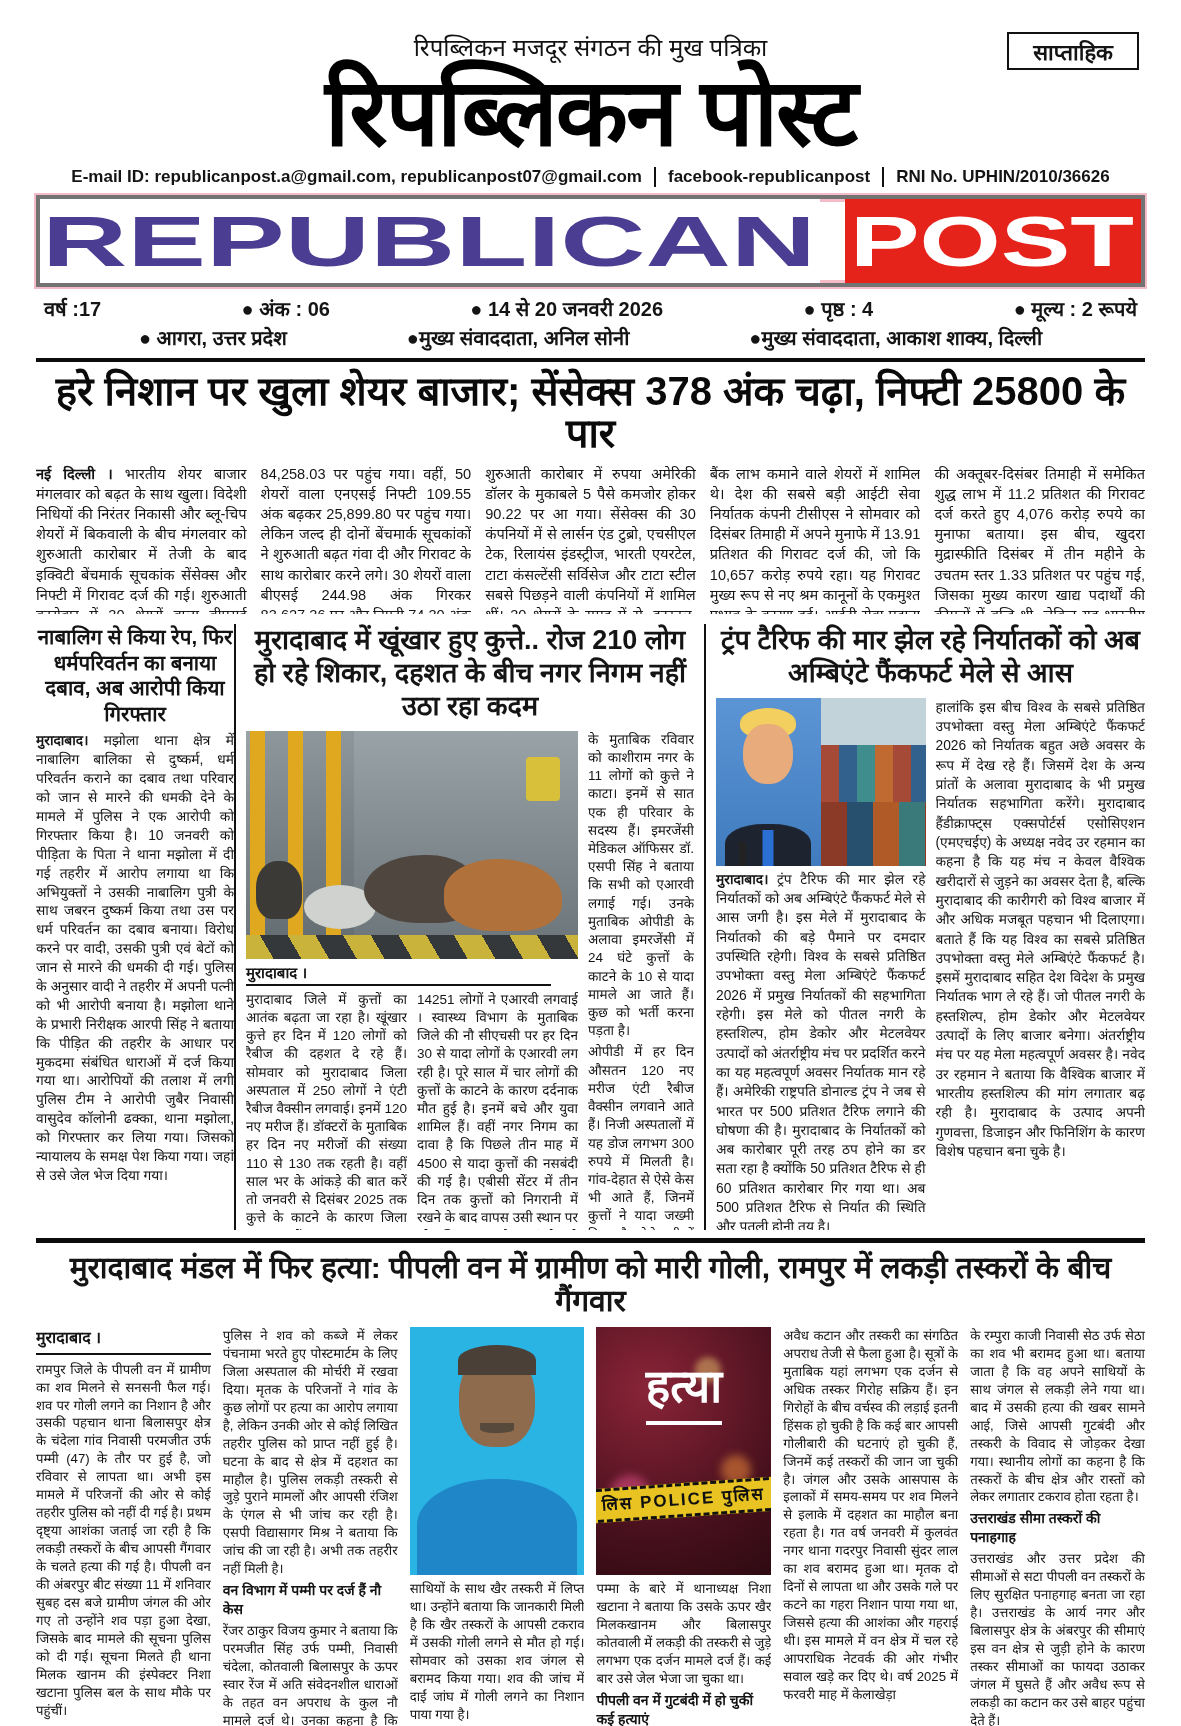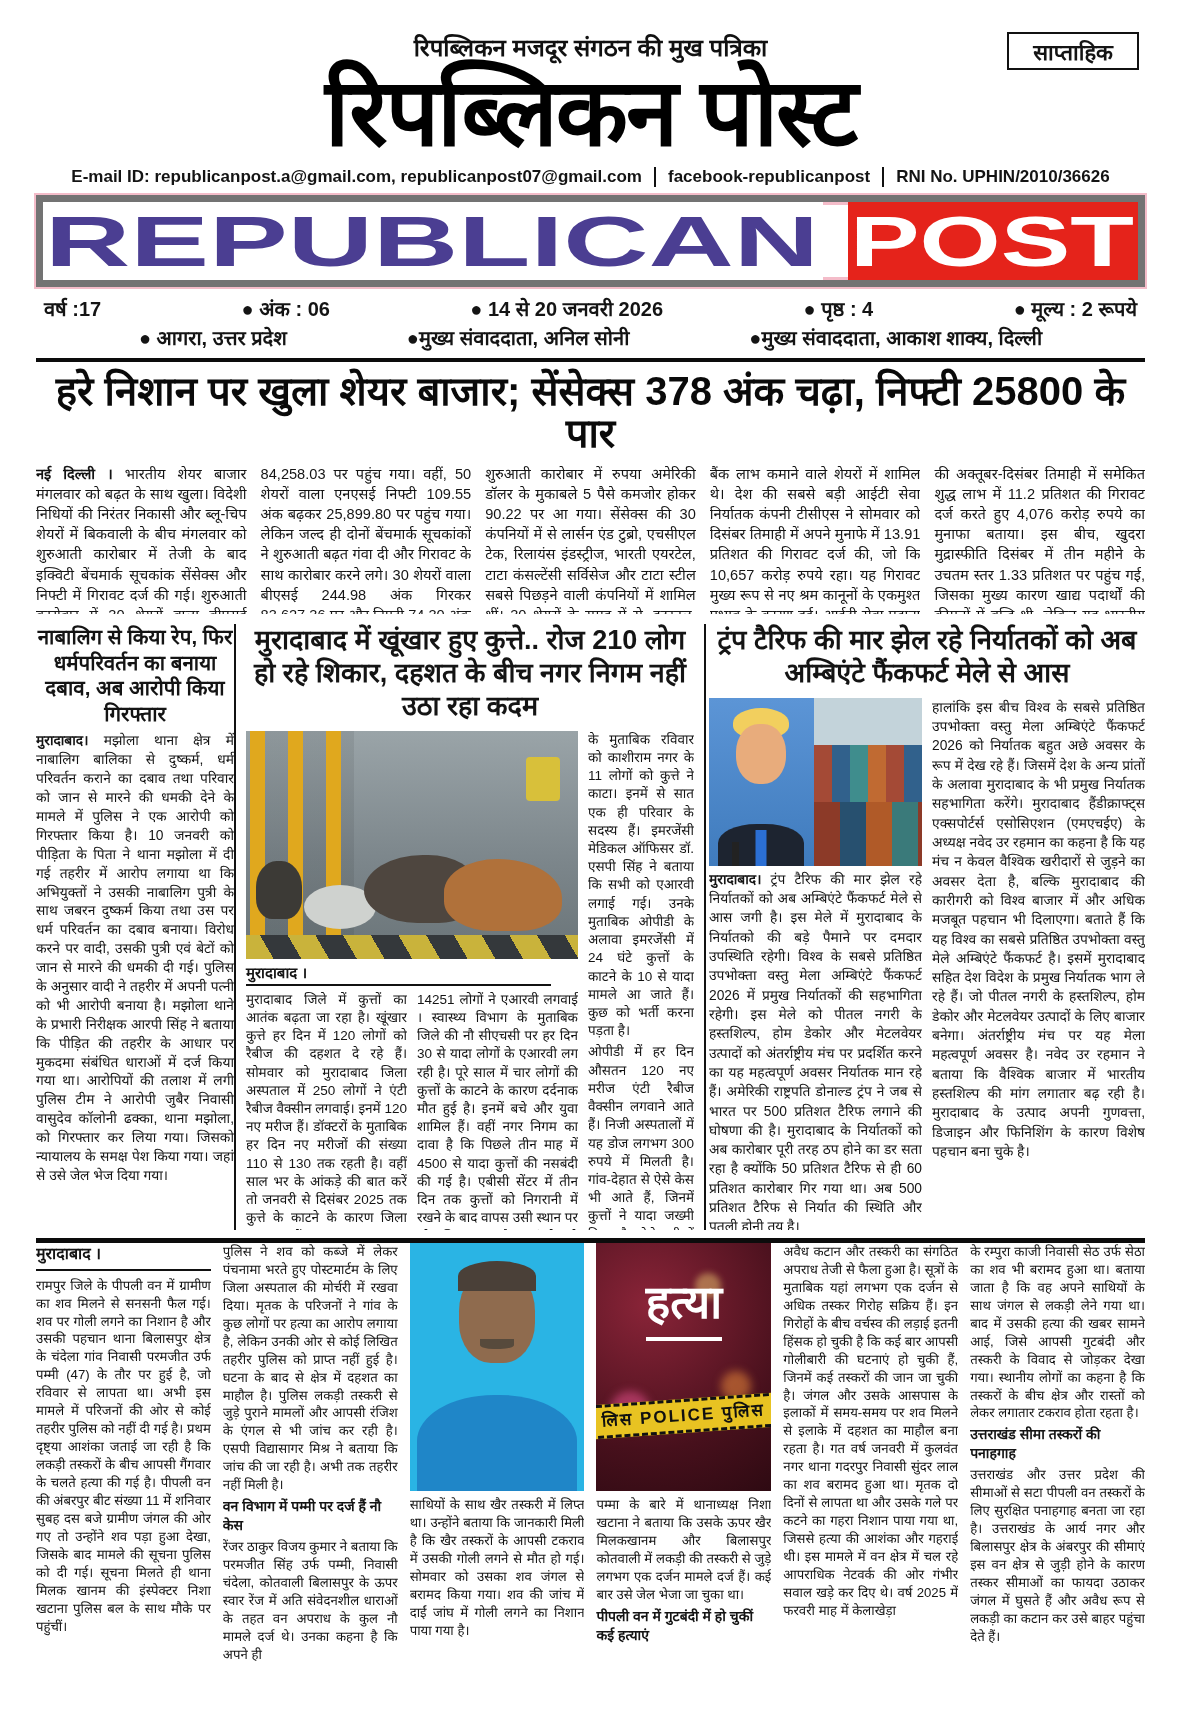--- a/index.html
+++ b/index.html
@@ -6,28 +6,28 @@
   html,body { background:#ffffff; }
   body {
     width:1181px; height:1726px; overflow:hidden;
     font-family:"Liberation Sans","DejaVu Sans",sans-serif;
     color:#141414;
   }
   .page { width:1181px; height:1726px; padding:0 36px; position:relative; overflow:hidden; background:#fff; }
 
   
   .tagline-row { position:relative; padding-top:30px; text-align:center; }
-  .tagline { font-size:24px; font-weight:bold; color:#111; }
+  .tagline { font-size:24px; font-weight:normal; color:#111; }
   .weekly-box { position:absolute; right:6px; top:32px; border:2px solid #111; padding:2px 24px; font-size:22px; font-weight:bold; }
   .masthead-title { text-align:center; color:#000000; font-size:94px; font-weight:bold; line-height:1.02; letter-spacing:-2px; margin-top:2px; }
   .contact-row { display:flex; justify-content:center; align-items:center; margin-top:6px; font-size:17px; font-weight:bold; }
   .contact-row > div { padding:0 12px; display:flex; align-items:center; }
   .contact-row > div + div { border-left:2px solid #111; }
 
-  .banner { margin-top:8px; height:92px; border:7px solid #737373; box-shadow:0 0 0 2px #f4bcc9, inset 0 0 0 3px #f4bcc9; display:flex; align-items:stretch; background:#fff; overflow:hidden;gap:25px; }
+  .banner { margin-top:8px; height:92px; border:4px solid #737373; box-shadow:0 0 0 2px #f4bcc9, inset 0 0 0 3px #f4bcc9; display:flex; align-items:stretch; background:#fff; overflow:hidden;gap:25px; }
   .banner-republican { width:72%; display:flex; align-items:center; justify-content:center; background:#fff; }
   .banner-post { width:28%; background:#e5231b; display:flex; align-items:center; justify-content:center; }
   .banner svg text { font-family:"Liberation Sans","DejaVu Sans",sans-serif; font-weight:bold; }
 
   .meta-row1 { display:flex; justify-content:space-between; font-size:20px; font-weight:bold; margin-top:8px; padding:0 8px; }
   .meta-row2 { display:flex; justify-content:center; gap:120px; font-size:20px; font-weight:bold; margin-top:2px; }
   .rule-thick { height:4px; background:#0c0c0c; margin-top:7px; }
 
   
   .lead-headline { font-size:40px; font-weight:bold; color:#0a0a0a; text-align:center; margin:8px 0 10px; line-height:1.05; }
@@ -43,21 +43,21 @@
   .mid-center { width:470px; border-right:2px solid #111; padding:0 10px; overflow:hidden; }
   .mid-center h2, .mid-right h2 { font-size:27px; font-weight:bold; text-align:center; line-height:1.22; margin-bottom:8px; }
   .mid-center-content { display:flex; gap:10px; }
   .mid-center-leftsub { width:332px; }
   .mid-center-rightcol { flex:1; font-size:13.5px; line-height:1.35; text-align:justify; overflow:hidden; }
   .mid-center-rightcol p, .mid-left .body p { margin-bottom:3px; }
   .photo-caption { font-size:15px; font-weight:bold; padding:3px 0 2px; }
   .caption-rule { border-bottom:2px solid #111; width:92%; margin-bottom:5px; }
   .two-cols { display:flex; gap:10px; height:278px; overflow:hidden; }
   .two-cols > div { flex:1; font-size:13.5px; line-height:1.35; text-align:justify; overflow:hidden; }
-  .mid-right { flex:1; padding-left:3px; overflow:hidden; }
+  .mid-right { flex:1; padding-left:10px; overflow:hidden; }
   .mid-right-content { display:flex; gap:10px; }
   .mid-right-content > div { flex:1; font-size:13.8px; line-height:1.4; text-align:justify; overflow:hidden; }
 
   
   .photo-dogs { width:332px; height:228px; position:relative; overflow:hidden; background:linear-gradient(180deg,#9aa4a8 0%,#7d878c 55%,#6a7478 100%); }
   .dog-fence { position:absolute; left:4px; top:0; bottom:24px; width:104px; background:repeating-linear-gradient(90deg,#e0a81e 0 15px,rgba(0,0,0,0.08) 15px 38px); }
   .dog-curb { position:absolute; bottom:0; left:0; right:0; height:24px; background:repeating-linear-gradient(60deg,#c9b33b 0 24px,#34383b 24px 48px); }
   .dog-sign { position:absolute; right:18px; top:26px; width:34px; height:44px; background:#d8c03a; border-radius:4px; }
   .dog { position:absolute; }
   .dog-1 { left:118px; bottom:36px; width:112px; height:68px; background:#4e463f; border-radius:55% 45% 35% 50%; }
@@ -209,20 +209,21 @@
             </div>
           </div>
           <p style="margin-top:4px;"><span class="dl">मुरादाबाद।</span> <span>ट्रंप टैरिफ की मार झेल रहे निर्यातकों को अब अम्बिएंटे फैंकफर्ट मेले से आस जगी है। इस मेले में मुरादाबाद के निर्यातको की बड़े पैमाने पर दमदार उपस्थिति रहेगी। विश्व के सबसे प्रतिष्ठित उपभोक्ता वस्तु मेला अम्बिएंटे फैंकफर्ट 2026 में प्रमुख निर्यातकों की सहभागिता रहेगी। इस मेले को पीतल नगरी के हस्तशिल्प, होम डेकोर और मेटलवेयर उत्पादों को अंतर्राष्ट्रीय मंच पर प्रदर्शित करने का यह महत्वपूर्ण अवसर निर्यातक मान रहे हैं। अमेरिकी राष्ट्रपति डोनाल्ड ट्रंप ने जब से भारत पर 500 प्रतिशत टैरिफ लगाने की घोषणा की है। मुरादाबाद के निर्यातकों को अब कारोबार पूरी तरह ठप होने का डर सता रहा है क्योंकि 50 प्रतिशत टैरिफ से ही 60 प्रतिशत कारोबार गिर गया था। अब 500 प्रतिशत टैरिफ से निर्यात की स्थिति और पतली होनी तय है।</span></p>
         </div>
         <div>हालांकि इस बीच विश्व के सबसे प्रतिष्ठित उपभोक्ता वस्तु मेला अम्बिएंटे फैंकफर्ट 2026 को निर्यातक बहुत अछे अवसर के रूप में देख रहे हैं। जिसमें देश के अन्य प्रांतों के अलावा मुरादाबाद के भी प्रमुख निर्यातक सहभागिता करेंगे। मुरादाबाद हैंडीक्राफ्ट्स एक्सपोर्टर्स एसोसिएशन (एमएचईए) के अध्यक्ष नवेद उर रहमान का कहना है कि यह मंच न केवल वैश्विक खरीदारों से जुड़ने का अवसर देता है, बल्कि मुरादाबाद की कारीगरी को विश्व बाजार में और अधिक मजबूत पहचान भी दिलाएगा। बताते हैं कि यह विश्व का सबसे प्रतिष्ठित उपभोक्ता वस्तु मेले अम्बिएंटे फैंकफर्ट है। इसमें मुरादाबाद सहित देश विदेश के प्रमुख निर्यातक भाग ले रहे हैं। जो पीतल नगरी के हस्तशिल्प, होम डेकोर और मेटलवेयर उत्पादों के लिए बाजार बनेगा। अंतर्राष्ट्रीय मंच पर यह मेला महत्वपूर्ण अवसर है। नवेद उर रहमान ने बताया कि वैश्विक बाजार में भारतीय हस्तशिल्प की मांग लगातार बढ़ रही है। मुरादाबाद के उत्पाद अपनी गुणवत्ता, डिजाइन और फिनिशिंग के कारण विशेष पहचान बना चुके है।</div>
       </div>
     </div>
   </div>
 
   <div class="bottom-rule-top"></div>
+  <div class="bottom-headline">मुरादाबाद मंडल में फिर हत्या: पीपली वन में ग्रामीण को मारी गोली, रामपुर में लकड़ी तस्करों के बीच गैंगवार</div>
 
   <div class="bottom-cols">
     <div class="bcol">
       <div class="dateline-wrap">
         <div class="dateline">मुरादाबाद ।</div>
         <div class="dateline-rule"></div>
       </div>
       <p>रामपुर जिले के पीपली वन में ग्रामीण का शव मिलने से सनसनी फैल गई। शव पर गोली लगने का निशान है और उसकी पहचान थाना बिलासपुर क्षेत्र के चंदेला गांव निवासी परमजीत उर्फ पम्मी (47) के तौर पर हुई है, जो रविवार से लापता था। अभी इस मामले में परिजनों की ओर से कोई तहरीर पुलिस को नहीं दी गई है। प्रथम दृष्ट्या आशंका जताई जा रही है कि लकड़ी तस्करों के बीच आपसी गैंगवार के चलते हत्या की गई है। पीपली वन की अंबरपुर बीट संख्या 11 में शनिवार सुबह दस बजे ग्रामीण जंगल की ओर गए तो उन्होंने शव पड़ा हुआ देखा, जिसके बाद मामले की सूचना पुलिस को दी गई। सूचना मिलते ही थाना मिलक खानम की इंस्पेक्टर निशा खटाना पुलिस बल के साथ मौके पर पहुंचीं।</p>
     </div>
 

